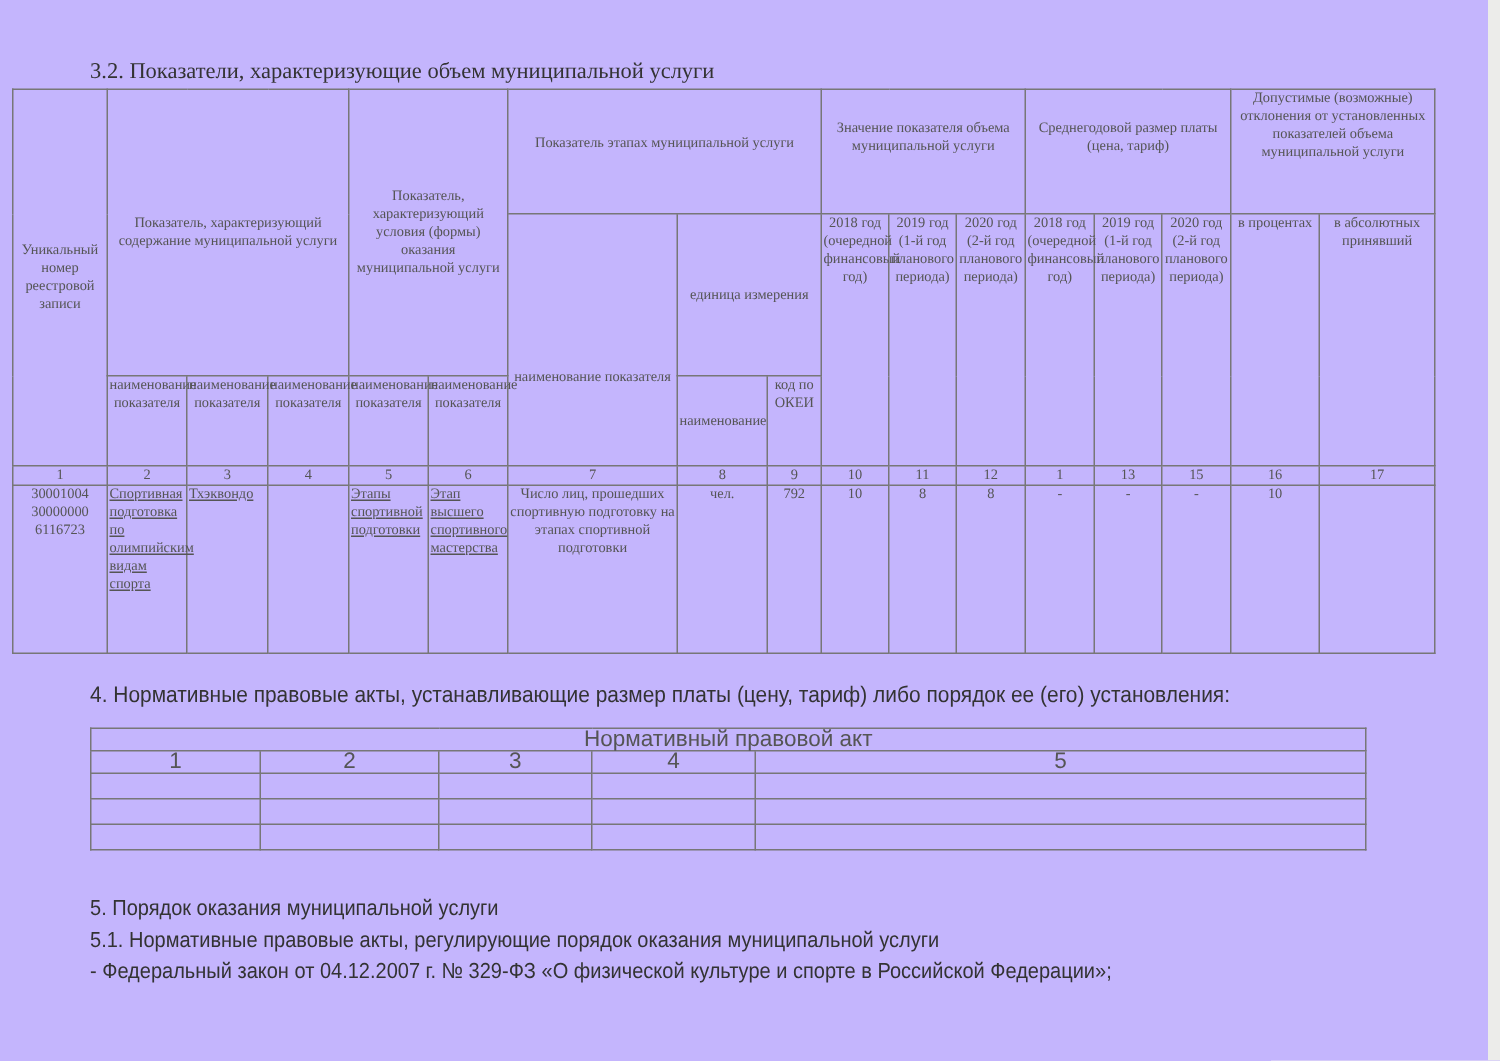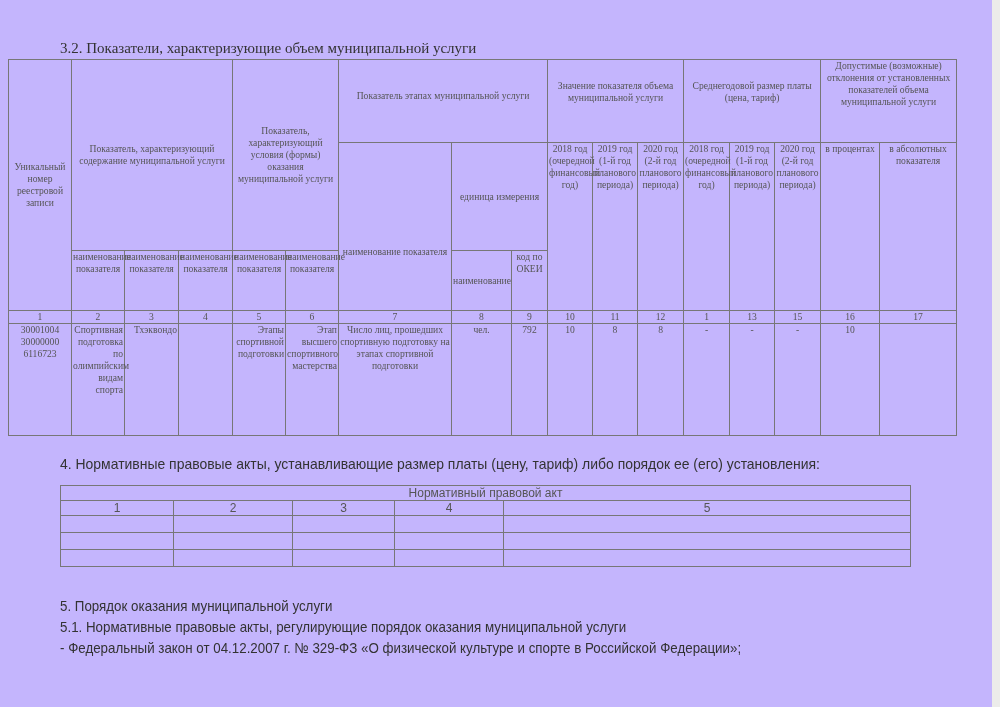--- a/index.html
+++ b/index.html
@@ -7,24 +7,24 @@
     width:1000px; height:707px; background:#f4f4f2; position:relative; overflow:hidden;
     font-family:"Liberation Serif", "DejaVu Serif", serif; color:#555;
   }
   .page { position:absolute; left:0; top:0; width:1000px; height:707px; background:#c4b5fd; }
   .title32 { position:absolute; left:60px; top:40px; font-size:15px; color:#333; white-space:nowrap; }
   table { border-collapse:collapse; position:absolute; }
   td { border:1px solid #777; padding:0 1px; text-align:center; vertical-align:top; font-size:9.6px; line-height:12px; color:#555; }
   #t32 { left:8px; top:59px; width:948px; table-layout:fixed; }
   #t32 .num td { vertical-align:middle; height:12px; }
   .mid { vertical-align:middle !important; }
-  .left { text-align:right; }
+  .left { text-align:left;text-decoration:underline; }
   .sec4 { position:absolute; left:60px; top:455px; font-size:15px; color:#333; white-space:nowrap; font-family:"Liberation Sans", sans-serif; transform:scaleX(0.93); transform-origin:left; }
   #t4 { left:60px; top:485px; width:850px; table-layout:fixed; }
-  #t4 td { font-size:12px; line-height:12px; height:12px; padding:1px; font-family:"Liberation Sans", sans-serif; }
+  #t4 td { font-size:15px; line-height:12px; height:12px; padding:1px; font-family:"Liberation Sans", sans-serif; }
   #t4 .empty td { height:14px; }
   .sec5 { position:absolute; left:60px; font-size:14.5px; color:#333; white-space:nowrap; font-family:"Liberation Sans", sans-serif; transform:scaleX(0.92); transform-origin:left; }
   .scan-edge { position:absolute; right:0; top:0; width:8px; height:707px; background:#ececea; }
 </style>
 </head>
 <body>
 
 <div class="page">
   <div class="title32">3.2.   Показатели, характеризующие объем муниципальной услуги</div>
 
@@ -61,21 +61,21 @@
     <tr style="height:108px">
       <td rowspan="2" class="mid" style="padding-top:50px">наименование показателя</td>
       <td colspan="2" class="mid">единица измерения</td>
       <td rowspan="2">2018 год (очередной финансовый год)</td>
       <td rowspan="2">2019 год (1-й год планового периода)</td>
       <td rowspan="2">2020 год (2-й год планового периода)</td>
       <td rowspan="2">2018 год (очередной финансовый год)</td>
       <td rowspan="2">2019 год (1-й год планового периода)</td>
       <td rowspan="2">2020 год (2-й год планового периода)</td>
       <td rowspan="2">в процентах</td>
-      <td rowspan="2">в абсолютных показателя</td>
+      <td rowspan="2">в абсолютных принявший</td>
     </tr>
     <tr style="height:60px">
       <td>наименование показателя</td>
       <td>наименование показателя</td>
       <td>наименование показателя</td>
       <td>наименование показателя</td>
       <td>наименование показателя</td>
       <td class="mid">наименование</td>
       <td>код по ОКЕИ</td>
     </tr>

